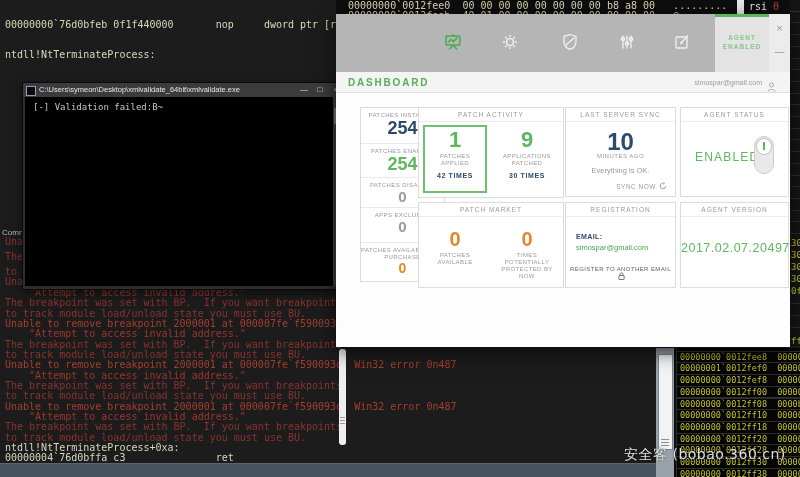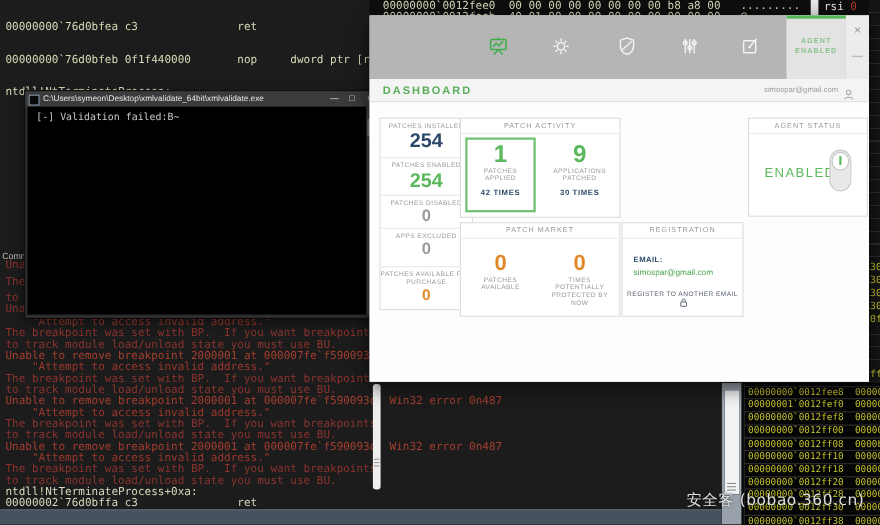--- a/index.html
+++ b/index.html
@@ -120,21 +120,20 @@
   .verval{position:absolute;left:0;top:38px;width:100%;text-align:center;font-size:12.5px;color:#5cb85c;letter-spacing:.5px;}
 </style>
 </head>
 <body>
 
 <div id="stage">
 
   <div>
 
     <div class="disasm">
-      <div class="dline"><span>00000000`76d0bfea c3               ret</span></div>
       <div class="dline"><span>00000000`76d0bfeb 0f1f440000       nop     dword ptr [rax+rax]</span></div>
       <div class="dline"><span>ntdll!NtTerminateProcess:</span></div>
       
       
       
       
       
       
     </div>
 
@@ -171,21 +170,21 @@
       <div class="oline rb" style="top:350px">to track module load/unload state you must use BU.</div>
       <div class="oline rc" style="top:360px">Unable to remove breakpoint 2000001 at 000007fe`f590093d, Win32 error 0n487</div>
       <div class="oline ra" style="top:371px">    "Attempt to access invalid address."</div>
       <div class="oline rb" style="top:381px">The breakpoint was set with BP.  If you want breakpoints</div>
       <div class="oline rb" style="top:391px">to track module load/unload state you must use BU.</div>
       <div class="oline rc" style="top:402px">Unable to remove breakpoint 2000001 at 000007fe`f590093d, Win32 error 0n487</div>
       <div class="oline ra" style="top:412px">    "Attempt to access invalid address."</div>
       <div class="oline rb" style="top:422px">The breakpoint was set with BP.  If you want breakpoints</div>
       <div class="oline rb" style="top:433px">to track module load/unload state you must use BU.</div>
       <div class="oline rw" style="top:443px">ntdll!NtTerminateProcess+0xa:</div>
-      <div class="oline rw" style="top:453px">00000002`76d0bffa c3               ret</div>
+      <div class="oline rw" style="top:453px">00000004`76d0bffa c3               ret</div>
     </div>
 
     <div class="statusbar"></div>
 
     <div class="splitter">
       <i style="top:68px"></i>
         <i style="top:71px"></i>
         <i style="top:74px"></i>
     </div>
 
@@ -298,21 +297,21 @@
       <div class="p-person">
         <svg viewBox="0 0 9 10" fill="none" stroke="currentColor" stroke-width="1">
           <circle cx="4.5" cy="3" r="2"></circle>
             <path d="M1 9.5 C1 6.8 8 6.8 8 9.5"></path>
         </svg>
       </div>
     </div>
 
     <div class="p-main">
 
-      <div class="card" style="left:9px;top:14px;width:85px;height:175px">
+      <div class="card" style="left:24px;top:14px;width:85px;height:175px">
         <div class="cell" style="height:35px">
           <div class="lb">PATCHES INSTALLED</div>
           <div class="vl navy" style="font-size:18px">254</div>
         </div>
         <div class="cell" style="height:33px">
           <div class="lb">PATCHES ENABLED</div>
           <div class="vl green" style="font-size:18px">254</div>
         </div>
         <div class="cell" style="height:29px">
           <div class="lb">PATCHES DISABLED</div>
@@ -351,20 +350,30 @@
             <div class="big orange" style="font-size:20px">0</div>
             <div class="sm">PATCHES AVAILABLE</div>
           </div>
           <div class="ditem" style="padding-top:12px">
             <div class="big orange" style="font-size:20px">0</div>
             <div class="sm">TIMES POTENTIALLY PROTECTED BY NOW</div>
           </div>
         </div>
       </div>
 
+      <div class="card" style="left:229px;top:14px;width:111px;height:90px">
+        <div class="ptitle">LAST SERVER SYNC</div>
+        <div class="syncbig">10</div>
+        <div class="syncunit">MINUTES AGO</div>
+        <div class="syncok">Everything is OK.</div>
+        <div class="syncnow"><span>SYNC NOW</span><svg viewBox="0 0 10 10" fill="none" stroke="#95a0a8" stroke-width="1.2">
+              <path d="M8.5 5 A3.5 3.5 0 1 1 5 1.5"></path>
+              <path d="M5 0 L7 1.5 L5 3" stroke-width="1"></path>
+            </svg></div>
+      </div>
 
       <div class="card" style="left:344px;top:14px;width:109px;height:90px">
         <div class="ptitle">AGENT STATUS</div>
         <div class="enl">ENABLED</div>
         <div class="toggle">
           <div class="knob">
               <i></i>
             </div>
         </div>
       </div>
@@ -372,17 +381,21 @@
       <div class="card" style="left:229px;top:109px;width:111px;height:86px">
         <div class="ptitle">REGISTRATION</div>
         <div class="reg-el">EMAIL:</div>
         <div class="reg-em">simospar@gmail.com</div>
         <div class="reg-act"><span>REGISTER TO ANOTHER EMAIL</span><svg viewBox="0 0 8 9" fill="none" stroke="#5a6470" stroke-width="1">
               <rect x="1" y="4" width="6" height="4.5" rx=".5"></rect>
               <path d="M2.3 4 V2.6 a1.7 1.7 0 0 1 3.4 0 V4"></path>
             </svg></div>
       </div>
 
+      <div class="card" style="left:344px;top:109px;width:109px;height:86px">
+        <div class="ptitle">AGENT VERSION</div>
+        <div class="verval">2017.02.07.20497</div>
+      </div>
 
     </div>
   </div>
 
 </div>
 
 </body></html>

